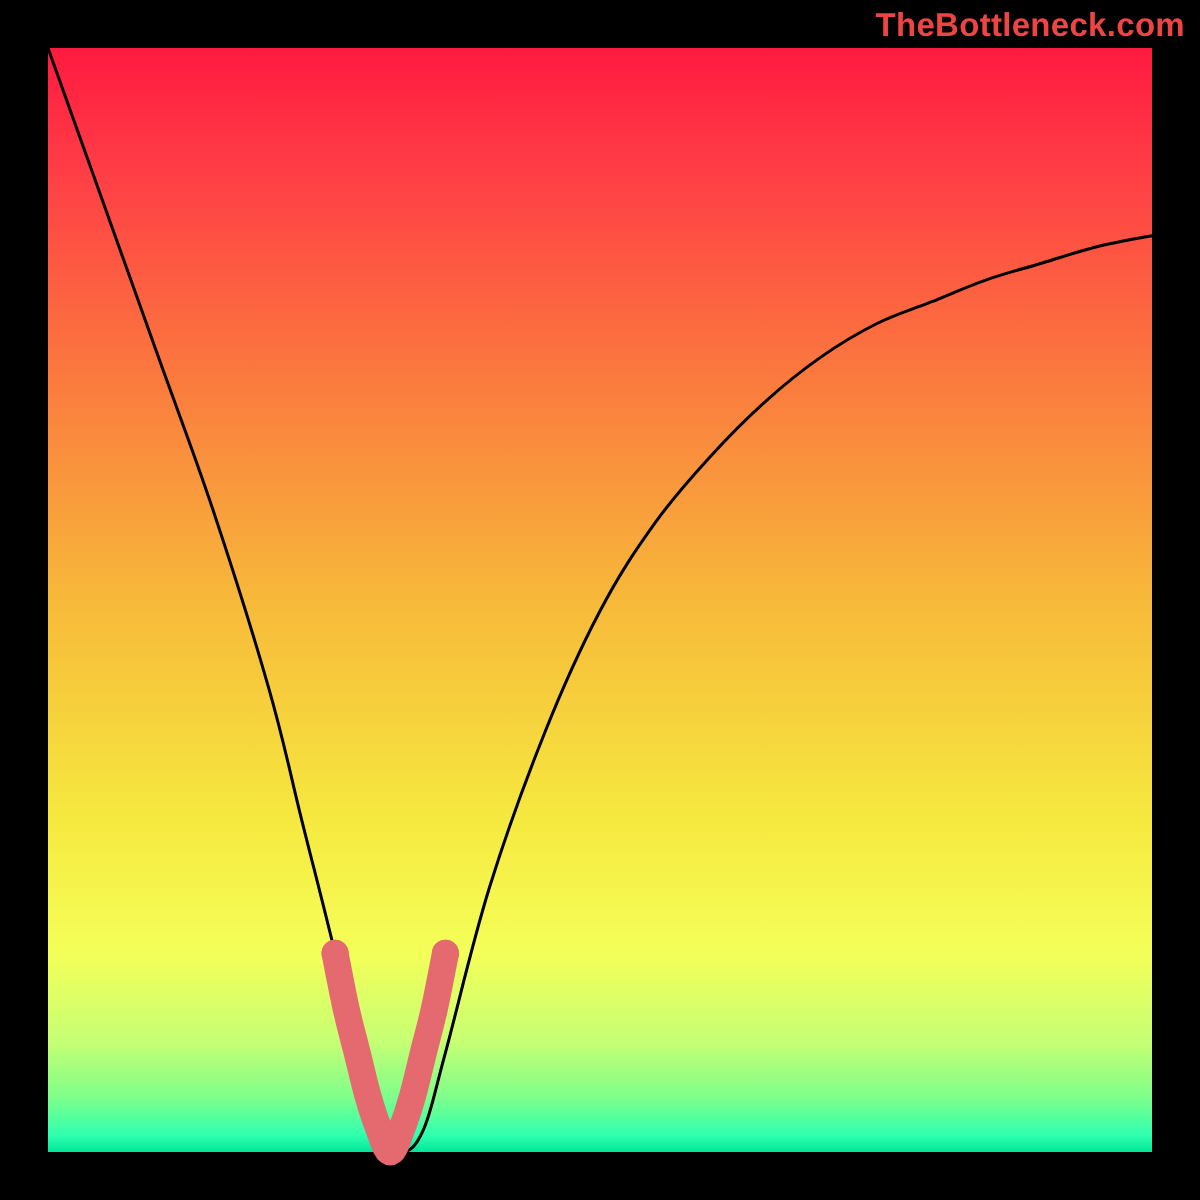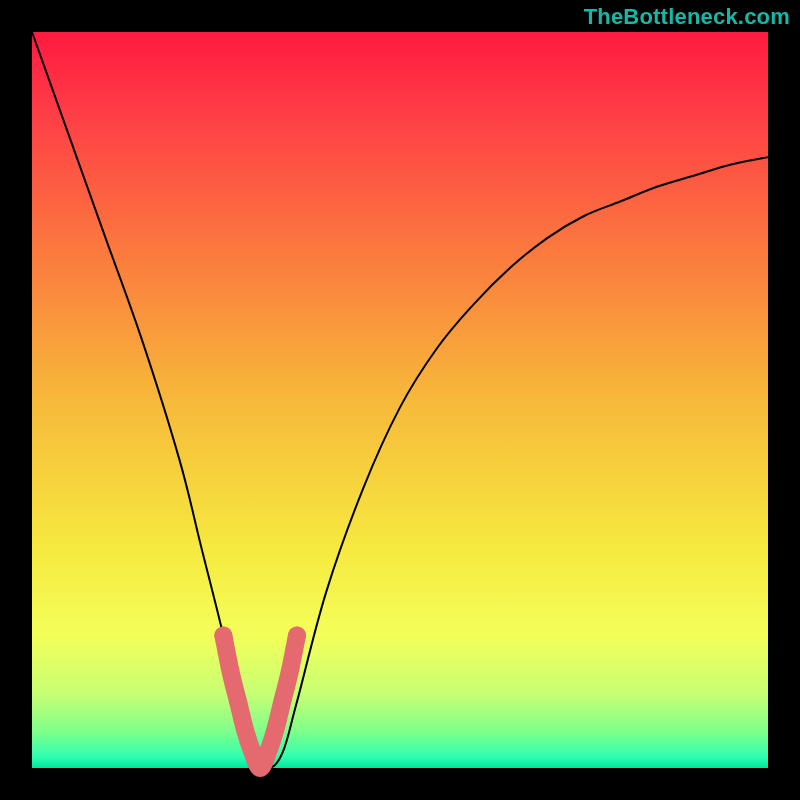--- a/index.html
+++ b/index.html
@@ -14,21 +14,21 @@
   .stage {
     position: relative;
     width: 800px;
     height: 800px;
     background: #000;
   }
   .watermark {
     position: absolute;
     top: 4px;
     right: 10px;
-    color: #14b8a6;
+    color: #ef4444;
     font-size: 22px;
     font-weight: 600;
     letter-spacing: 0.2px;
     z-index: 5;
     margin-left: 40px;
   }
   svg.chart {
     position: absolute;
     left: 0;
     top: 0;

